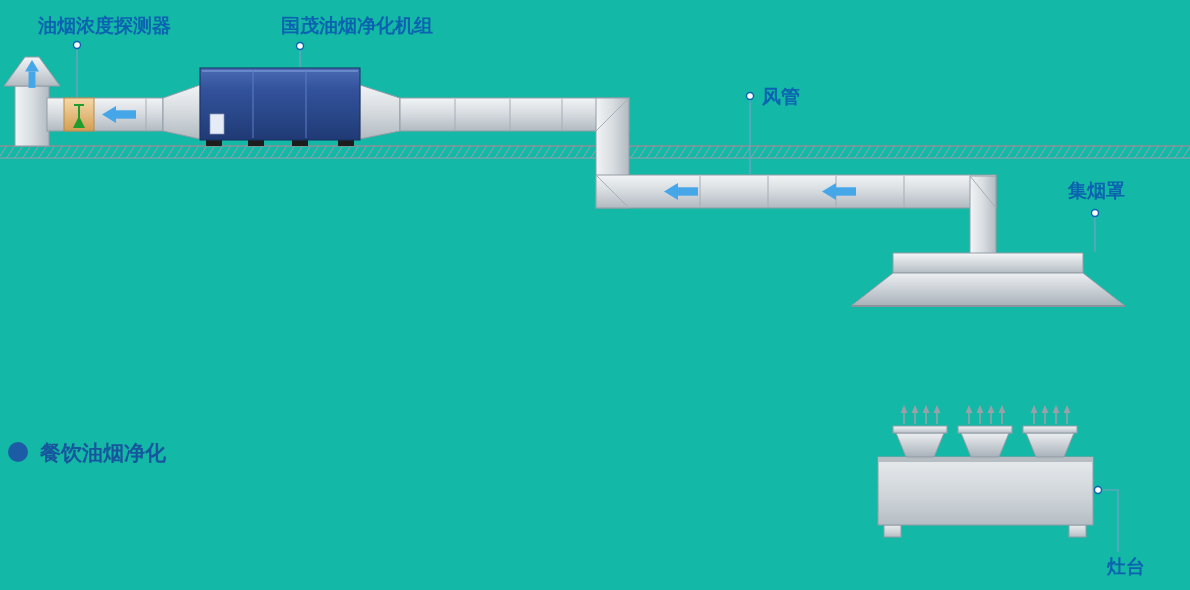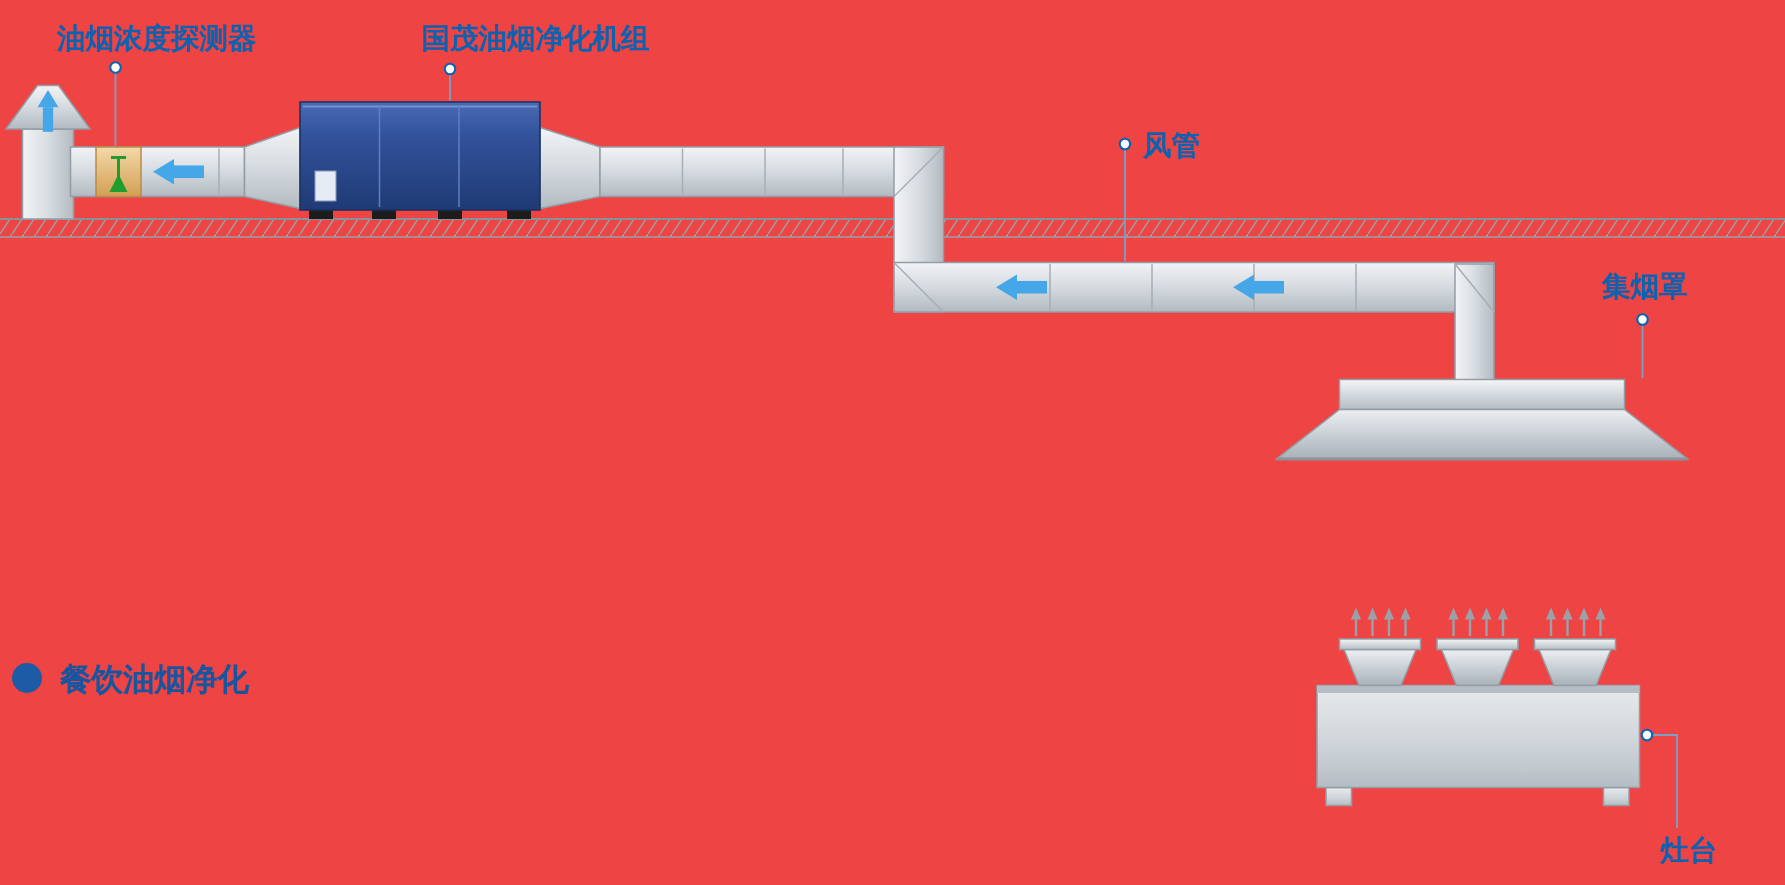--- a/index.html
+++ b/index.html
@@ -1,16 +1,16 @@
 <!DOCTYPE html>
 <html><head>
 <meta charset="utf-8">
 <style>
   html,body{margin:0;padding:0;background:#ffffff;}
-  .stage{position:relative;width:1190px;height:590px;background:#ef4444;overflow:hidden;}
+  .stage{position:relative;width:1190px;height:590px;background:#14b8a6;overflow:hidden;}
   svg{display:block;}
   text{font-family:"Liberation Sans","DejaVu Sans",sans-serif;font-weight:bold;fill:#0b62b0;}
   .lbl{font-size:19px;}
   .title-text{font-size:21px;fill:#17559e;}
   .duct{stroke:#939da6;stroke-width:1;}
   .seam{stroke:#a6aeb6;stroke-width:1;fill:none;}
   .leader{stroke:#7aa0c8;stroke-width:1.2;fill:none;}
   .leader-dot{fill:#ffffff;stroke:#0b62b0;stroke-width:1.4;}
 </style>
 </head>

